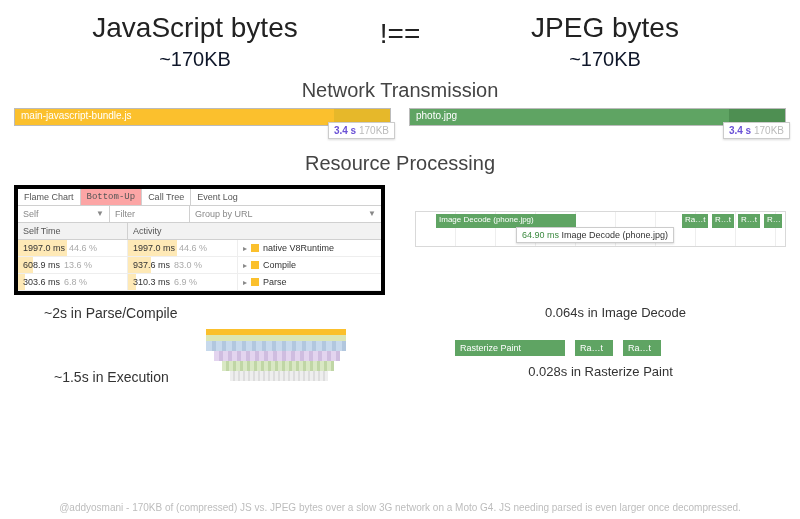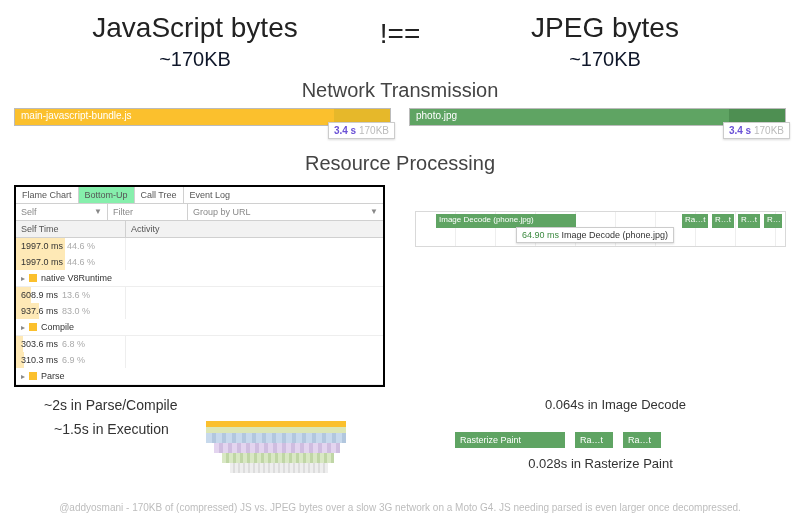--- a/index.html
+++ b/index.html
@@ -14,50 +14,50 @@
 .net-col { flex: 1; position: relative; height: 36px; }
 .net-bar { height: 18px; border: 1px solid #bbb; position: relative; }
 .net-bar-js { background: linear-gradient(to right, #fbc02d 0%, #fbc02d 85%, #e6b82a 85%, #e6b82a 100%); }
 .net-bar-jpg { background: linear-gradient(to right, #5fa463 0%, #5fa463 85%, #4e8f52 85%, #4e8f52 100%); }
 .net-label { position: absolute; top: 1px; left: 6px; font-size: 10px; color: #fff; }
 .net-tip { position: absolute; top: 14px; right: -4px; background: #fff; border: 1px solid #ccc; padding: 2px 5px; font-size: 10px; box-shadow: 0 1px 2px rgba(0,0,0,.15); }
 .net-tip .t { color: #6a51d6; font-weight: 600; }
 .net-tip .s { color: #bbb; }
 .proc { display: flex; padding: 4px 14px 0; gap: 30px; }
 .proc-col { flex: 1; }
-.dev-tabs { border: 2px solid #000000; font-size: 9px; }
+.dev-tabs { border: 4px solid #000000; font-size: 9px; }
 .dev-tabs-row { display: flex; border-bottom: 1px solid #d0d0d0; }
 .dev-tab { padding: 3px 6px; border-right: 1px solid #d0d0d0; color: #555; }
-.dev-tab.active { background: #86efac; }
+.dev-tab.active { background: #fca5a5; font-family: Liberation Mono, monospace; }
 .dev-filter-row { display: flex; border-bottom: 1px solid #d0d0d0; }
 .dev-filter { padding: 3px 5px; border-right: 1px solid #d0d0d0; color: #888; flex-shrink: 0; }
 .dev-filter.main { width: 92px; display: flex; justify-content: space-between; }
 .dev-filter.fil { width: 80px; }
 .dev-filter.grp { flex: 1; display: flex; justify-content: space-between; border-right: none; }
 .dev-head { display: flex; background: #f2f2f2; border-bottom: 1px solid #d0d0d0; }
 .dev-head-c { padding: 3px 5px; border-right: 1px solid #d0d0d0; font-size: 9px; color: #555; }
 .dev-head-c.c1 { width: 110px; } .dev-head-c.c2 { width: 110px; } .dev-head-c.c3 { flex: 1; border-right: none; }
-.dev-row { display: flex; border-bottom: 1px solid #eee; font-size: 9px; flex-direction: column; }
+.dev-row { display: flex; border-bottom: 1px solid #eee; font-size: 9px; }
 .dev-cell { padding: 3px 5px; border-right: 1px solid #eee; position: relative; }
 .dev-cell.c1 { width: 110px; } .dev-cell.c2 { width: 110px; } .dev-cell.c3 { flex: 1; border-right: none; display: flex; align-items: center; gap: 4px; }
 .dev-bar { position: absolute; top: 0; left: 0; bottom: 0; background: rgba(251,192,45,.35); z-index: 0; }
 .dev-cell span { position: relative; z-index: 1; }
 .dev-pct { color: #aaa; margin-left: 4px; }
 .tri { color: #888; font-size: 8px; }
 .sq { width: 8px; height: 8px; background: #fbc02d; display: inline-block; }
 .img-timeline { margin-top: 26px; border: 1px solid #d9d9d9; height: 36px; position: relative; background: repeating-linear-gradient(to right, transparent 0, transparent 39px, #eee 39px, #eee 40px); }
 .img-block { position: absolute; top: 2px; height: 14px; background: #5fa463; color: #fff; font-size: 8px; padding: 1px 3px; overflow: hidden; white-space: nowrap; }
 .img-tip { position: absolute; top: 15px; left: 100px; background: #fff; border: 1px solid #ccc; padding: 2px 5px; font-size: 9px; box-shadow: 0 1px 2px rgba(0,0,0,.15); }
 .img-tip .t { color: #3b8a3f; }
 .stat-row { display: flex; padding: 10px 4px 0; gap: 30px; }
 .stat-col { flex: 1; }
 .stat-left { font-size: 14px; color: #333; padding-left: 40px; }
 .stat-right { font-size: 13px; color: #333; text-align: center; }
 .exec-row { display: flex; padding: 8px 14px 0; gap: 30px; align-items: center; }
-.exec-left { flex: 1; display: flex; align-items: flex-start; gap: 32px; }
+.exec-left { flex: 1; display: flex; align-items: flex-end; gap: 32px; }
 .exec-label { font-size: 14px; color: #333; padding-left: 40px; width: 160px; }
 .flame { width: 140px; height: 56px; background:
   linear-gradient(to bottom, #fbc02d 0 6px, transparent 6px),
   linear-gradient(to bottom, transparent 6px, #dce6b5 6px 12px, transparent 12px),
   repeating-linear-gradient(to right, #c7d9ec 0 6px, #b2c7de 6px 10px) 0 12px / 100% 10px no-repeat,
   repeating-linear-gradient(to right, #e3d4ef 0 5px, #cfbde0 5px 9px) 8px 22px / 90% 10px no-repeat,
   repeating-linear-gradient(to right, #d9e8c4 0 4px, #c0d6a6 4px 7px) 16px 32px / 80% 10px no-repeat,
   repeating-linear-gradient(to right, #eee 0 3px, #ddd 3px 5px) 24px 42px / 70% 10px no-repeat;
 }
 .exec-right { flex: 1; }

